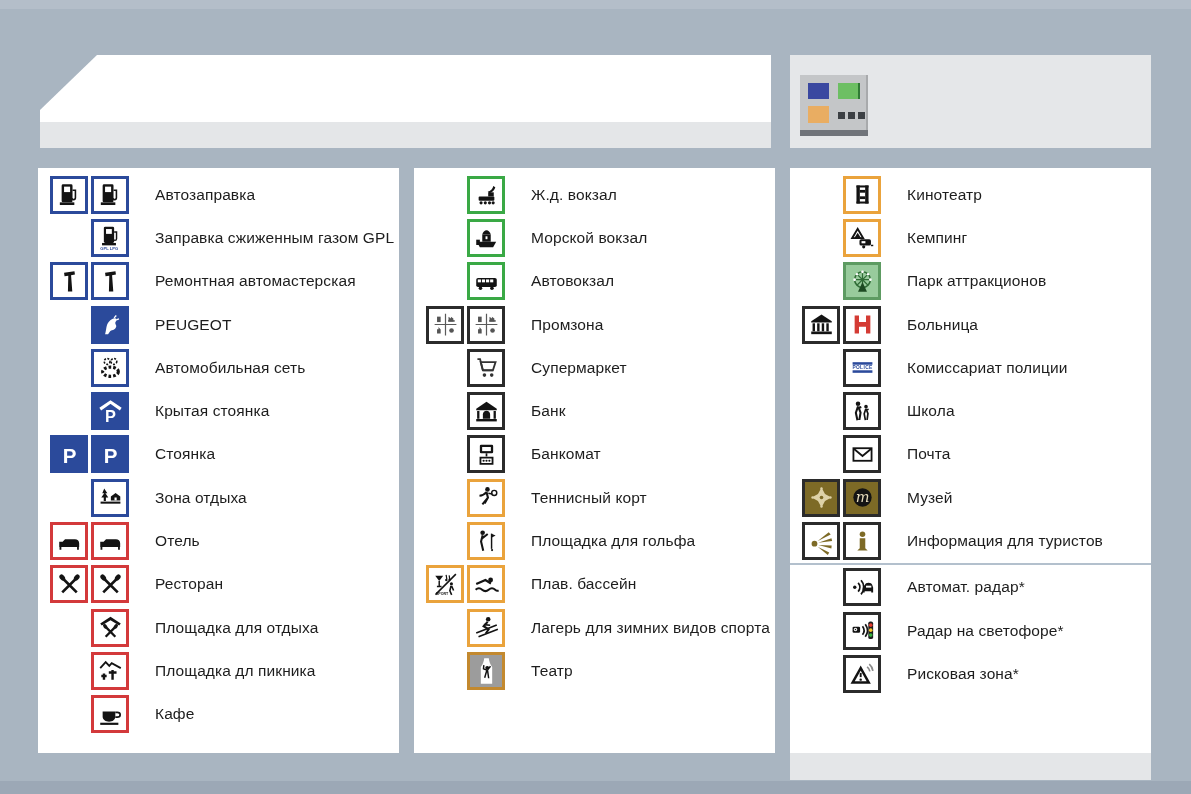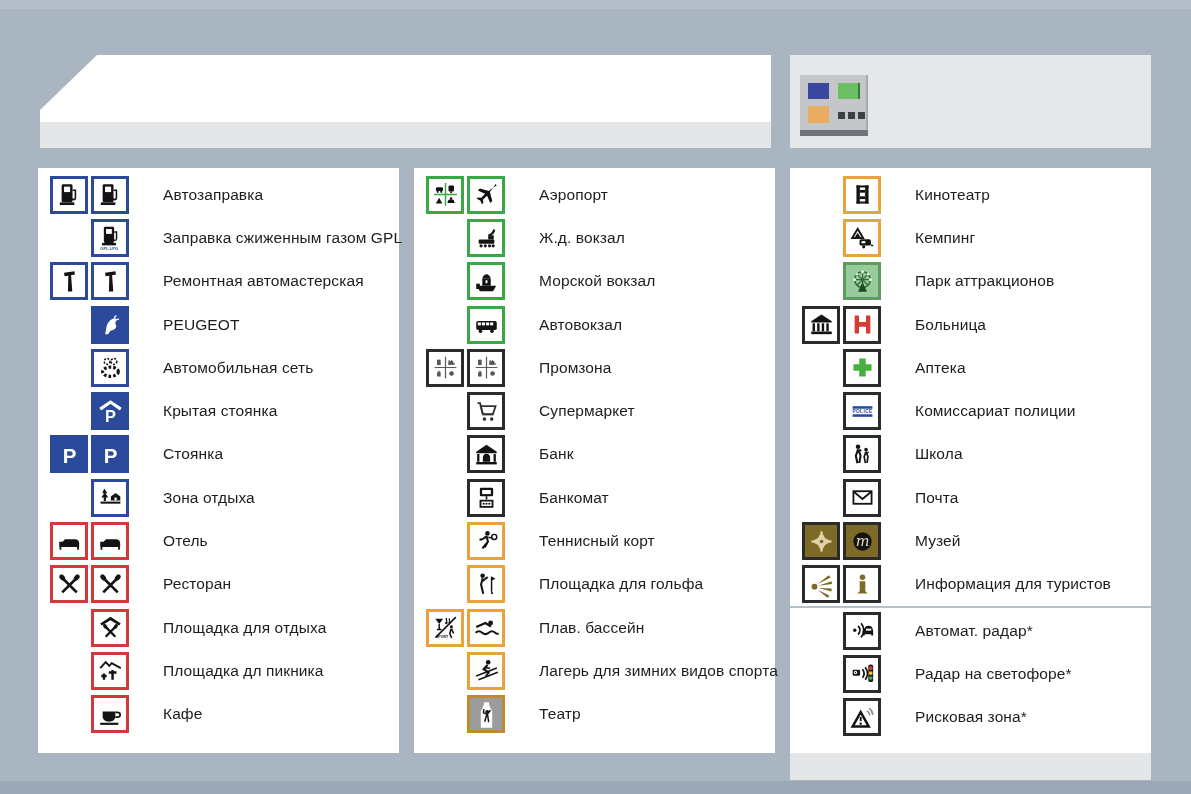--- a/index.html
+++ b/index.html
@@ -31,21 +31,21 @@
 
   
   .panel{position:absolute;top:168px;width:361px;height:585px;background:#ffffff;padding-top:5px;box-sizing:border-box;}
   .panel.p1{left:38px;} .panel.p2{left:414px;} .panel.p3{left:790px;}
   .p3-footer{position:absolute;left:790px;top:753px;width:361px;height:27px;background:#e4e6e8;}
 
   .row{height:43.3px;display:flex;align-items:center;}
   .icons{width:85px;min-width:85px;margin-left:6px;display:flex;justify-content:flex-end;gap:3px;}
   .ic{width:32px;height:32px;border:3px solid #2b2b2b;background:#fff;display:flex;align-items:center;justify-content:center;box-sizing:content-box;flex:0 0 auto;}
   .ic svg{width:29px;height:29px;display:block;}
-  .lbl{margin-left:34px;font-size:15.5px;color:#1d1d1d;letter-spacing:.1px;white-space:nowrap;}
+  .lbl{margin-left:26px;font-size:15.5px;color:#1d1d1d;letter-spacing:.1px;white-space:nowrap;}
   .divider{height:2px;background:#b3c0cd;margin:0 0 1px 0;}
 </style>
 </head>
 <body>
 
 <div class="top-light"></div>
 <div class="bottom-dark"></div>
 
 <div class="banner-white"></div>
 <div class="banner-strip"></div>
@@ -254,43 +254,20 @@
         </span>
       </div>
       <span class="lbl">Кафе</span>
     </div>
   </div>
 <div class="panel p2">
     <div class="row">
       <div class="icons">
         <span class="ic" style="border-color: rgb(58, 169, 69); background: rgb(255, 255, 255);">
           <svg viewBox="0 0 24 24" xmlns="http://www.w3.org/2000/svg">
-            <path d="M12 2.5v19M2.5 12h19" stroke="#3aa945" stroke-width="1.2"></path>
-            <rect x="4" y="6" width="6" height="3.2" rx="1.2" fill="#131313"></rect>
-            <circle cx="5.5" cy="9.8" r=".9" fill="#131313"></circle>
-            <circle cx="8.5" cy="9.8" r=".9" fill="#131313"></circle>
-            <rect x="14.5" y="4.5" width="4.5" height="5" rx="0.8" fill="#131313"></rect>
-            <circle cx="16.7" cy="10.2" r=".8" fill="#131313"></circle>
-            <path d="M4 19.5l2.7-4.8L9.4 19.5z" fill="#131313"></path>
-            <path d="M13.5 19l1-2.6h4.2l1 2.6z" fill="#131313"></path>
-            <rect x="15.6" y="14.4" width="2" height="2" fill="#131313"></rect>
-          </svg>
-        </span>
-        <span class="ic" style="border-color: rgb(58, 169, 69); background: rgb(255, 255, 255);">
-          <svg viewBox="0 0 24 24" xmlns="http://www.w3.org/2000/svg">
-            <path d="M20.5 4.5c-1 .3-5.5 3.5-6.5 4.5L6.5 7 4.8 8.7l6 2.6-3.1 3.4-2.7-.3-1.2 1.2 3 1.4 1.4 3 1.2-1.2-.3-2.7 3.4-3.1 2.6 6 1.7-1.7-2-7.5c1-1 4.2-5.5 4.5-6.5z" fill="#131313"></path>
-          </svg>
-        </span>
-      </div>
-      <span class="lbl">Аэропорт</span>
-    </div>
-    <div class="row">
-      <div class="icons">
-        <span class="ic" style="border-color: rgb(58, 169, 69); background: rgb(255, 255, 255);">
-          <svg viewBox="0 0 24 24" xmlns="http://www.w3.org/2000/svg">
             <path d="M13 9.8c2.2-.8 4.3-2.4 4.6-4.8l1.7 1.1c-.6 2.4-2.5 4-4.7 4.8z" fill="#131313"></path>
             <rect x="13.4" y="10.2" width="4.6" height="3.4" fill="#131313"></rect>
             <rect x="5.5" y="13.6" width="13" height="3.6" rx="0.8" fill="#131313"></rect>
             <circle cx="7.5" cy="18.9" r="1.3" fill="#131313"></circle>
             <circle cx="11" cy="18.9" r="1.3" fill="#131313"></circle>
             <circle cx="14.5" cy="18.9" r="1.3" fill="#131313"></circle>
             <circle cx="17.5" cy="18.9" r="1.3" fill="#131313"></circle>
           </svg>
         </span>
       </div>
@@ -540,30 +517,20 @@
             <path d="M5.5 4.5h3.6v5.4h5.8V4.5h3.6v15h-3.6v-5.6H9.1v5.6H5.5z" fill="#d43b34"></path>
           </svg>
         </span>
       </div>
       <span class="lbl">Больница</span>
     </div>
     <div class="row">
       <div class="icons">
         <span class="ic" style="border-color: rgb(43, 43, 43); background: rgb(255, 255, 255);">
           <svg viewBox="0 0 24 24" xmlns="http://www.w3.org/2000/svg">
-            <path d="M9.3 4.5h5.4v4.8h4.8v5.4h-4.8v4.8H9.3v-4.8H4.5V9.3h4.8z" fill="#47b13e"></path>
-          </svg>
-        </span>
-      </div>
-      <span class="lbl">Аптека</span>
-    </div>
-    <div class="row">
-      <div class="icons">
-        <span class="ic" style="border-color: rgb(43, 43, 43); background: rgb(255, 255, 255);">
-          <svg viewBox="0 0 24 24" xmlns="http://www.w3.org/2000/svg">
             <rect x="3.8" y="7.6" width="16.4" height="2.1" fill="#2b4a9b"></rect>
             <rect x="3.8" y="14.3" width="16.4" height="2.1" fill="#2b4a9b"></rect>
             <text x="12" y="13.4" font-size="4" font-weight="bold" fill="#2b4a9b" text-anchor="middle" letter-spacing="0.3">POLICE</text>
           </svg>
         </span>
       </div>
       <span class="lbl">Комиссариат полиции</span>
     </div>
     <div class="row">
       <div class="icons">

